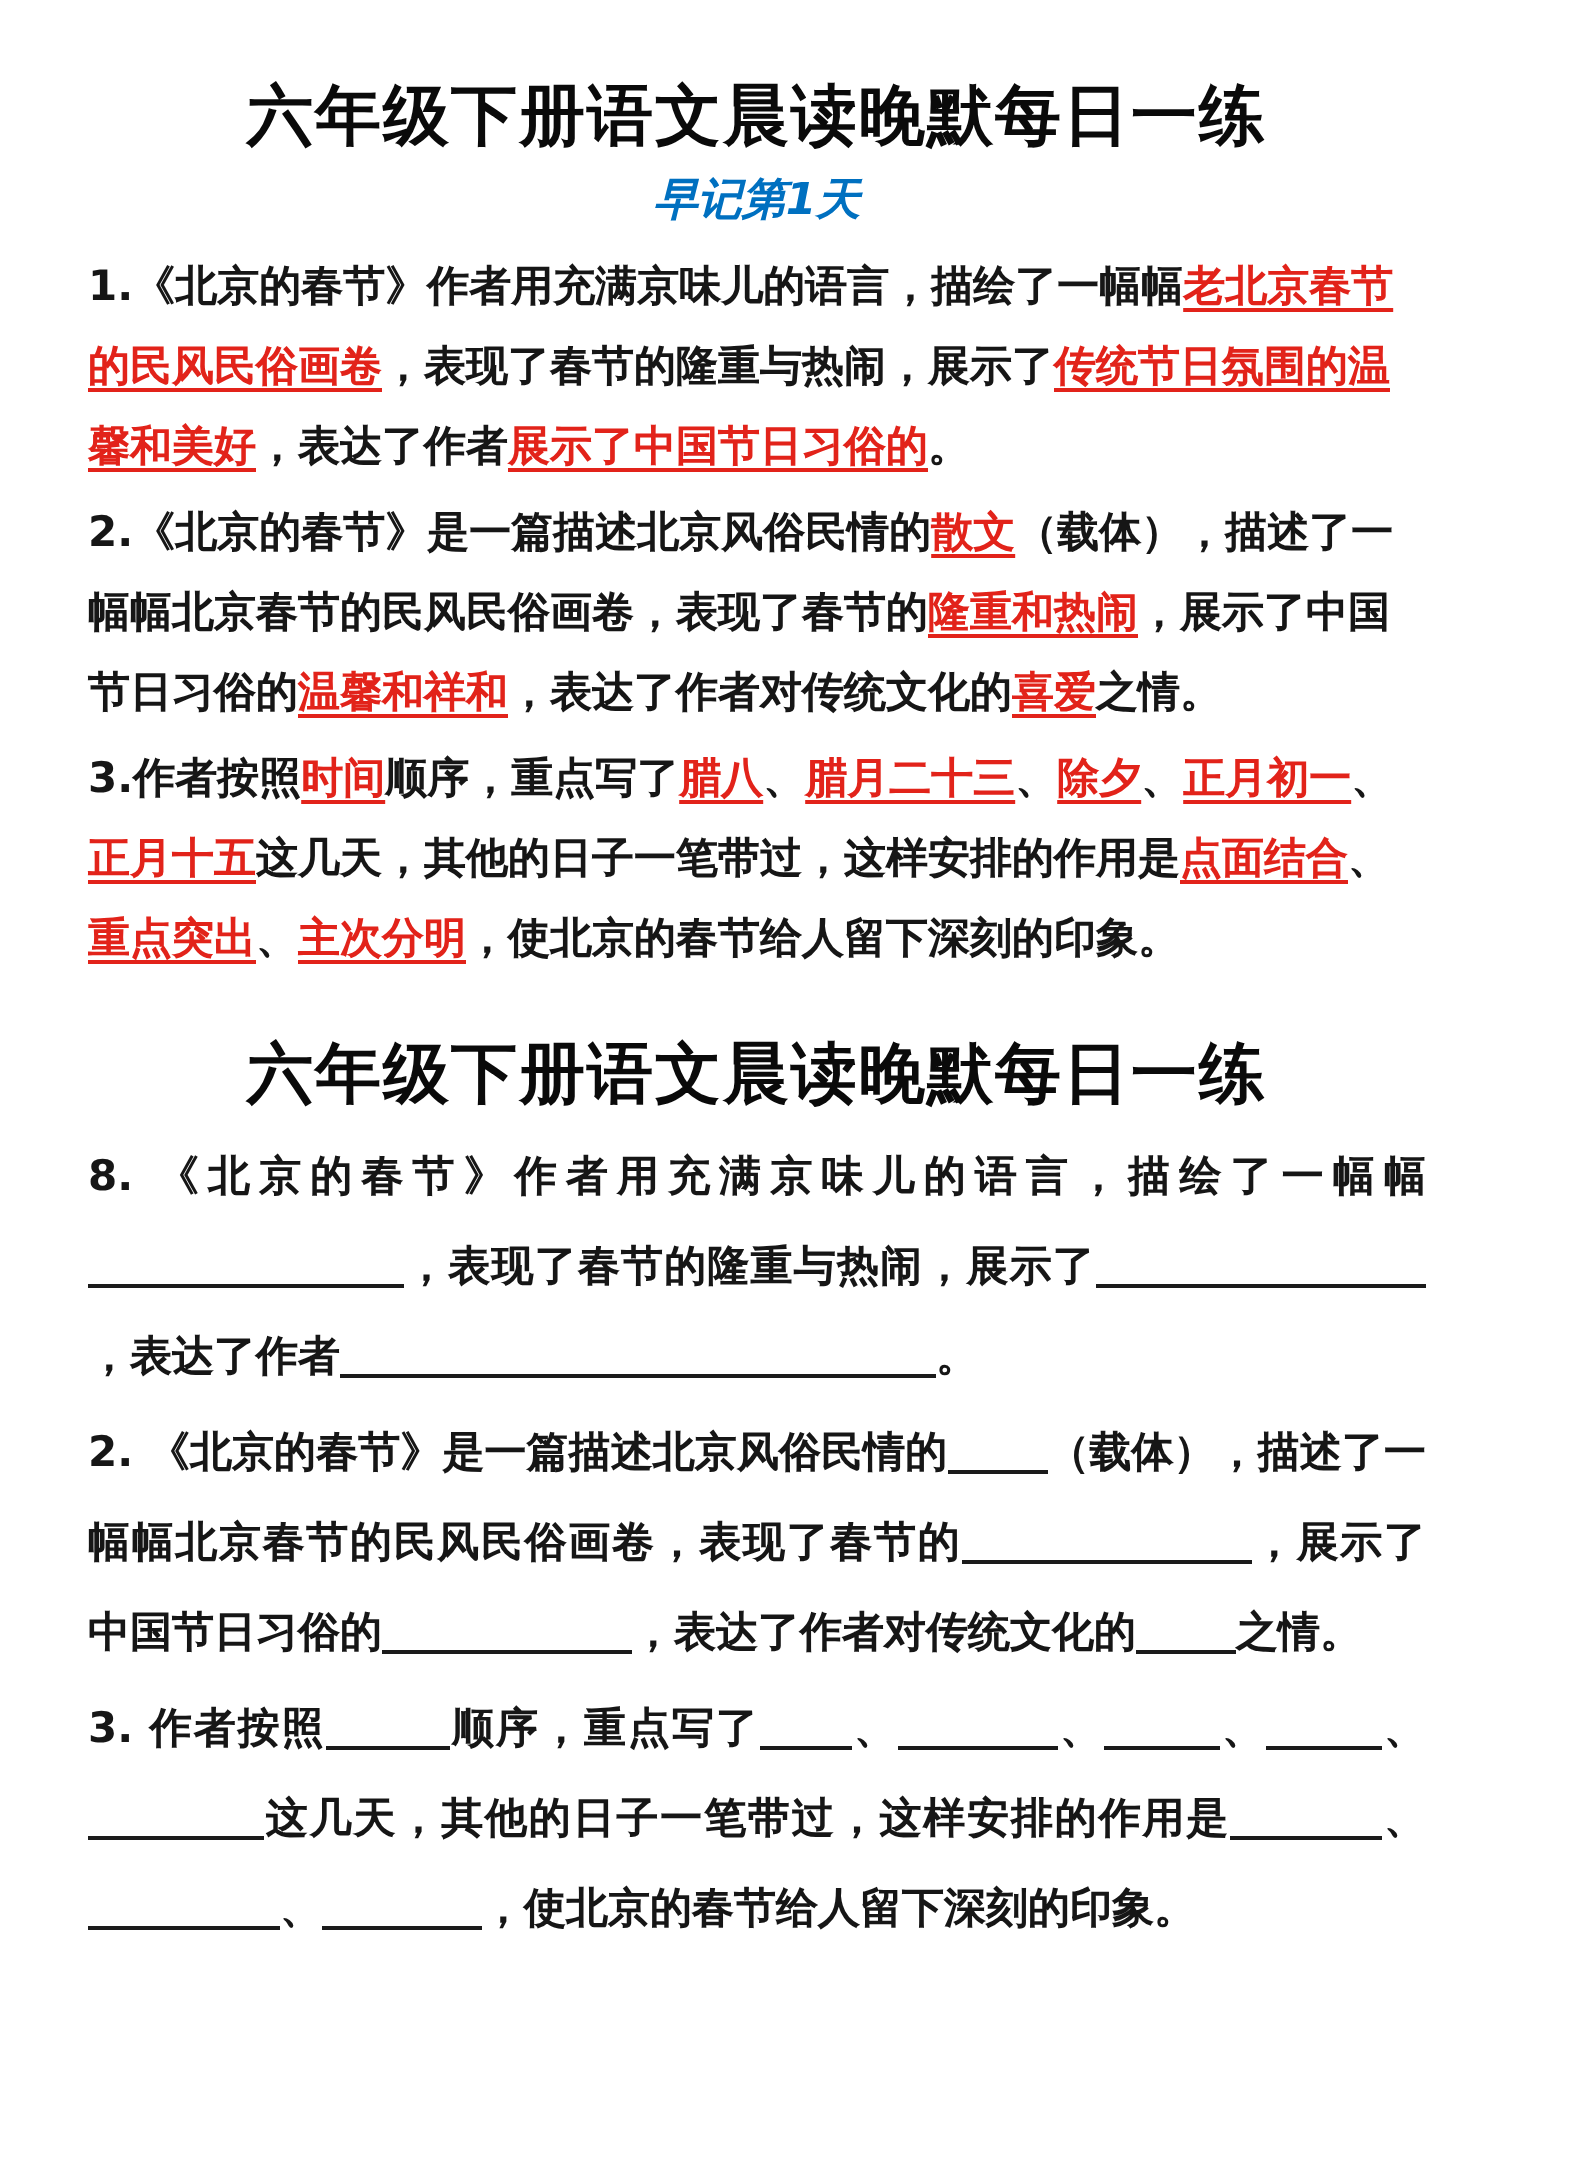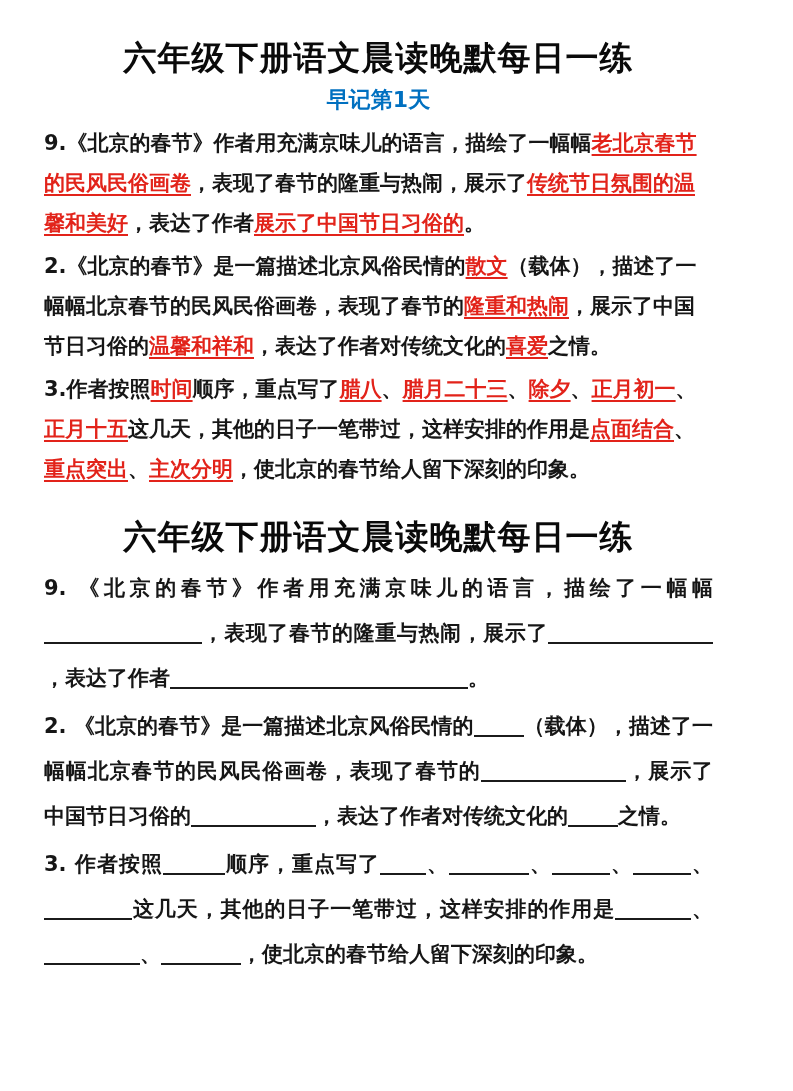--- a/index.html
+++ b/index.html
@@ -55,30 +55,30 @@
     vertical-align: -4px;
   }
 </style>
 </head>
 <body>
 
 <div class="page">
 
   <div class="section section-morning">
     <h1 class="section-title">六年级下册语文晨读晚默每日一练</h1>
-    <h2 class="section-subtitle accent" style="color: rgb(0, 112, 192);">早记第1天</h2>
+    <h2 class="section-subtitle accent" style="color: rgb(0, 112, 192); font-style: italic;">早记第1天</h2>
     <div class="paras">
-        <p class="para"><span>9.《北京的春节》作者用充满京味儿的语言，描绘了一幅幅</span><span class="answer" style="color: rgb(226, 35, 26);">老北京春节的民风民俗画卷</span><span>，表现了春节的隆重与热闹，展示了</span><span class="answer" style="color: rgb(226, 35, 26);">传统节日氛围的温馨和美好</span><span>，表达了作者</span><span class="answer" style="color: rgb(226, 35, 26);">展示了中国节日习俗的</span><span>。</span></p>
+        <p class="para"><span>1.《北京的春节》作者用充满京味儿的语言，描绘了一幅幅</span><span class="answer" style="color: rgb(226, 35, 26);">老北京春节的民风民俗画卷</span><span>，表现了春节的隆重与热闹，展示了</span><span class="answer" style="color: rgb(226, 35, 26);">传统节日氛围的温馨和美好</span><span>，表达了作者</span><span class="answer" style="color: rgb(226, 35, 26);">展示了中国节日习俗的</span><span>。</span></p>
         <p class="para"><span>2.《北京的春节》是一篇描述北京风俗民情的</span><span class="answer" style="color: rgb(226, 35, 26);">散文</span><span>（载体），描述了一幅幅北京春节的民风民俗画卷，表现了春节的</span><span class="answer" style="color: rgb(226, 35, 26);">隆重和热闹</span><span>，展示了中国节日习俗的</span><span class="answer" style="color: rgb(226, 35, 26);">温馨和祥和</span><span>，表达了作者对传统文化的</span><span class="answer" style="color: rgb(226, 35, 26);">喜爱</span><span>之情。</span></p>
         <p class="para"><span>3.作者按照</span><span class="answer" style="color: rgb(226, 35, 26);">时间</span><span>顺序，重点写了</span><span class="answer" style="color: rgb(226, 35, 26);">腊八</span><span>、</span><span class="answer" style="color: rgb(226, 35, 26);">腊月二十三</span><span>、</span><span class="answer" style="color: rgb(226, 35, 26);">除夕</span><span>、</span><span class="answer" style="color: rgb(226, 35, 26);">正月初一</span><span>、</span><span class="answer" style="color: rgb(226, 35, 26);">正月十五</span><span>这几天，其他的日子一笔带过，这样安排的作用是</span><span class="answer" style="color: rgb(226, 35, 26);">点面结合</span><span>、</span><span class="answer" style="color: rgb(226, 35, 26);">重点突出</span><span>、</span><span class="answer" style="color: rgb(226, 35, 26);">主次分明</span><span>，使北京的春节给人留下深刻的印象。</span></p>
       </div>
   </div>
 
   <div class="section section-evening">
     <h1 class="section-title">六年级下册语文晨读晚默每日一练</h1>
     <div class="paras">
-        <p class="para"><span>9. 《北京的春节》作者用充满京味儿的语言，描绘了一幅幅</span><span class="blank" style="width: 158px; border-bottom-color: rgb(27, 27, 27);"></span><span>，表现了春节的隆重与热闹，展示了</span><span class="blank" style="width: 165px; border-bottom-color: rgb(27, 27, 27);"></span><span>，表达了作者</span><span class="blank" style="width: 298px; border-bottom-color: rgb(27, 27, 27);"></span><span>。</span></p>
+        <p class="para"><span>8. 《北京的春节》作者用充满京味儿的语言，描绘了一幅幅</span><span class="blank" style="width: 158px; border-bottom-color: rgb(27, 27, 27);"></span><span>，表现了春节的隆重与热闹，展示了</span><span class="blank" style="width: 165px; border-bottom-color: rgb(27, 27, 27);"></span><span>，表达了作者</span><span class="blank" style="width: 298px; border-bottom-color: rgb(27, 27, 27);"></span><span>。</span></p>
         <p class="para"><span>2. 《北京的春节》是一篇描述北京风俗民情的</span><span class="blank" style="width: 50px; border-bottom-color: rgb(27, 27, 27);"></span><span>（载体），描述了一幅幅北京春节的民风民俗画卷，表现了春节的</span><span class="blank" style="width: 145px; border-bottom-color: rgb(27, 27, 27);"></span><span>，展示了中国节日习俗的</span><span class="blank" style="width: 125px; border-bottom-color: rgb(27, 27, 27);"></span><span>，表达了作者对传统文化的</span><span class="blank" style="width: 50px; border-bottom-color: rgb(27, 27, 27);"></span><span>之情。</span></p>
         <p class="para"><span>3. 作者按照</span><span class="blank" style="width: 62px; border-bottom-color: rgb(27, 27, 27);"></span><span>顺序，重点写了</span><span class="blank" style="width: 46px; border-bottom-color: rgb(27, 27, 27);"></span><span>、</span><span class="blank" style="width: 80px; border-bottom-color: rgb(27, 27, 27);"></span><span>、</span><span class="blank" style="width: 58px; border-bottom-color: rgb(27, 27, 27);"></span><span>、</span><span class="blank" style="width: 58px; border-bottom-color: rgb(27, 27, 27);"></span><span>、</span><span class="blank" style="width: 88px; border-bottom-color: rgb(27, 27, 27);"></span><span>这几天，其他的日子一笔带过，这样安排的作用是</span><span class="blank" style="width: 76px; border-bottom-color: rgb(27, 27, 27);"></span><span>、</span><span class="blank" style="width: 96px; border-bottom-color: rgb(27, 27, 27);"></span><span>、</span><span class="blank" style="width: 80px; border-bottom-color: rgb(27, 27, 27);"></span><span>，使北京的春节给人留下深刻的印象。</span></p>
       </div>
   </div>
 
 </div>
 
 </body></html>

